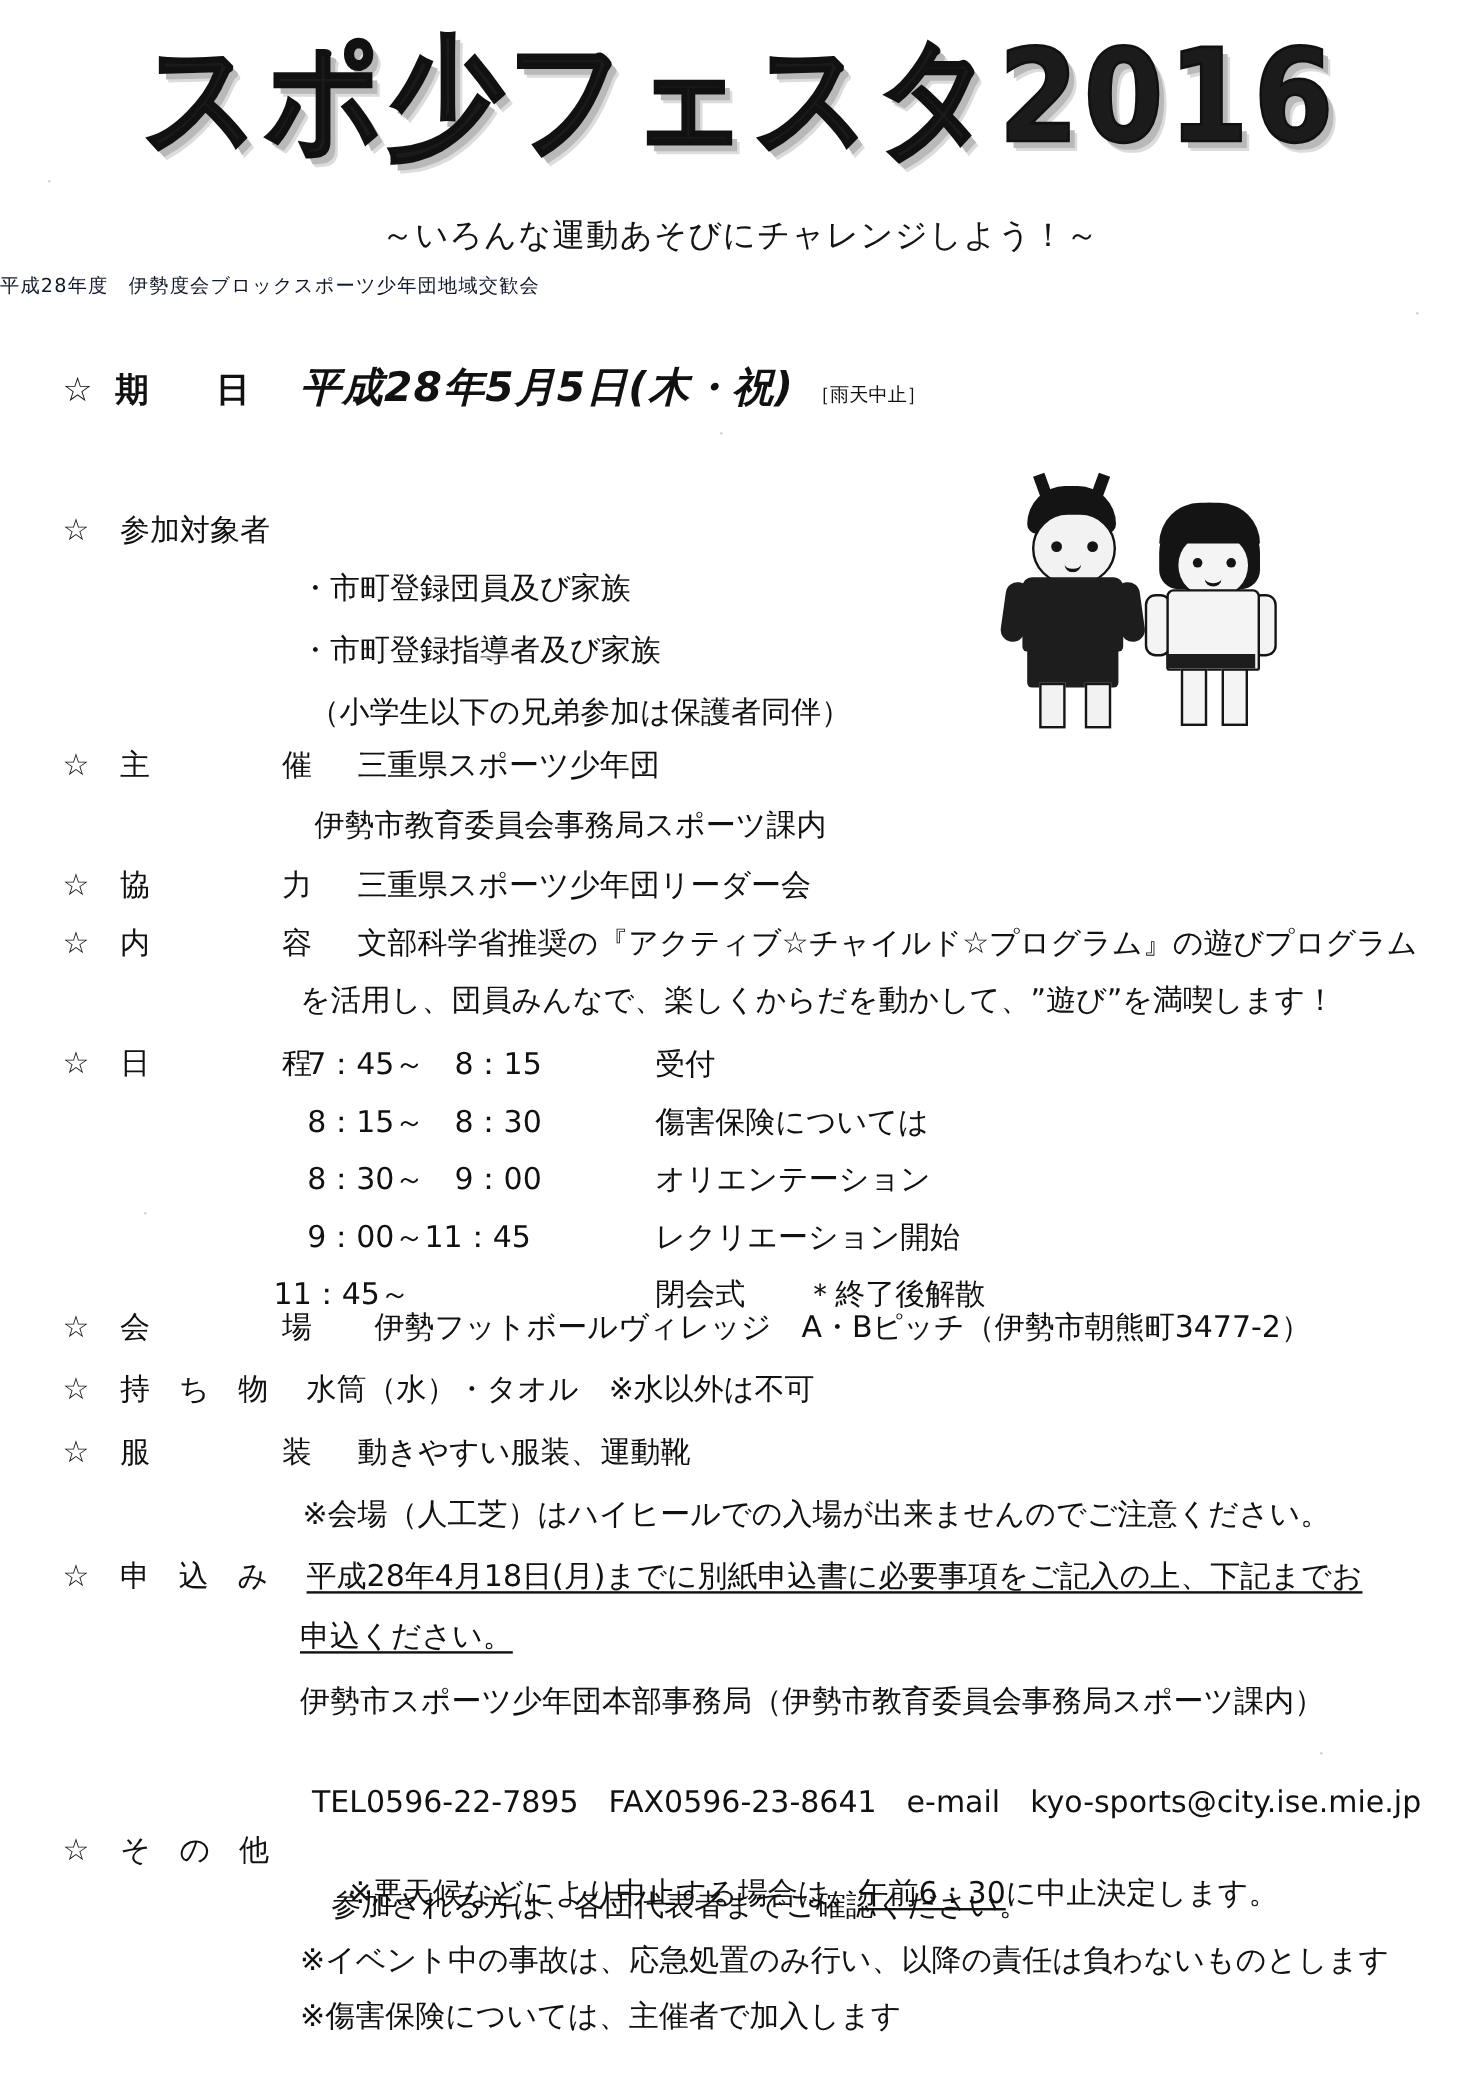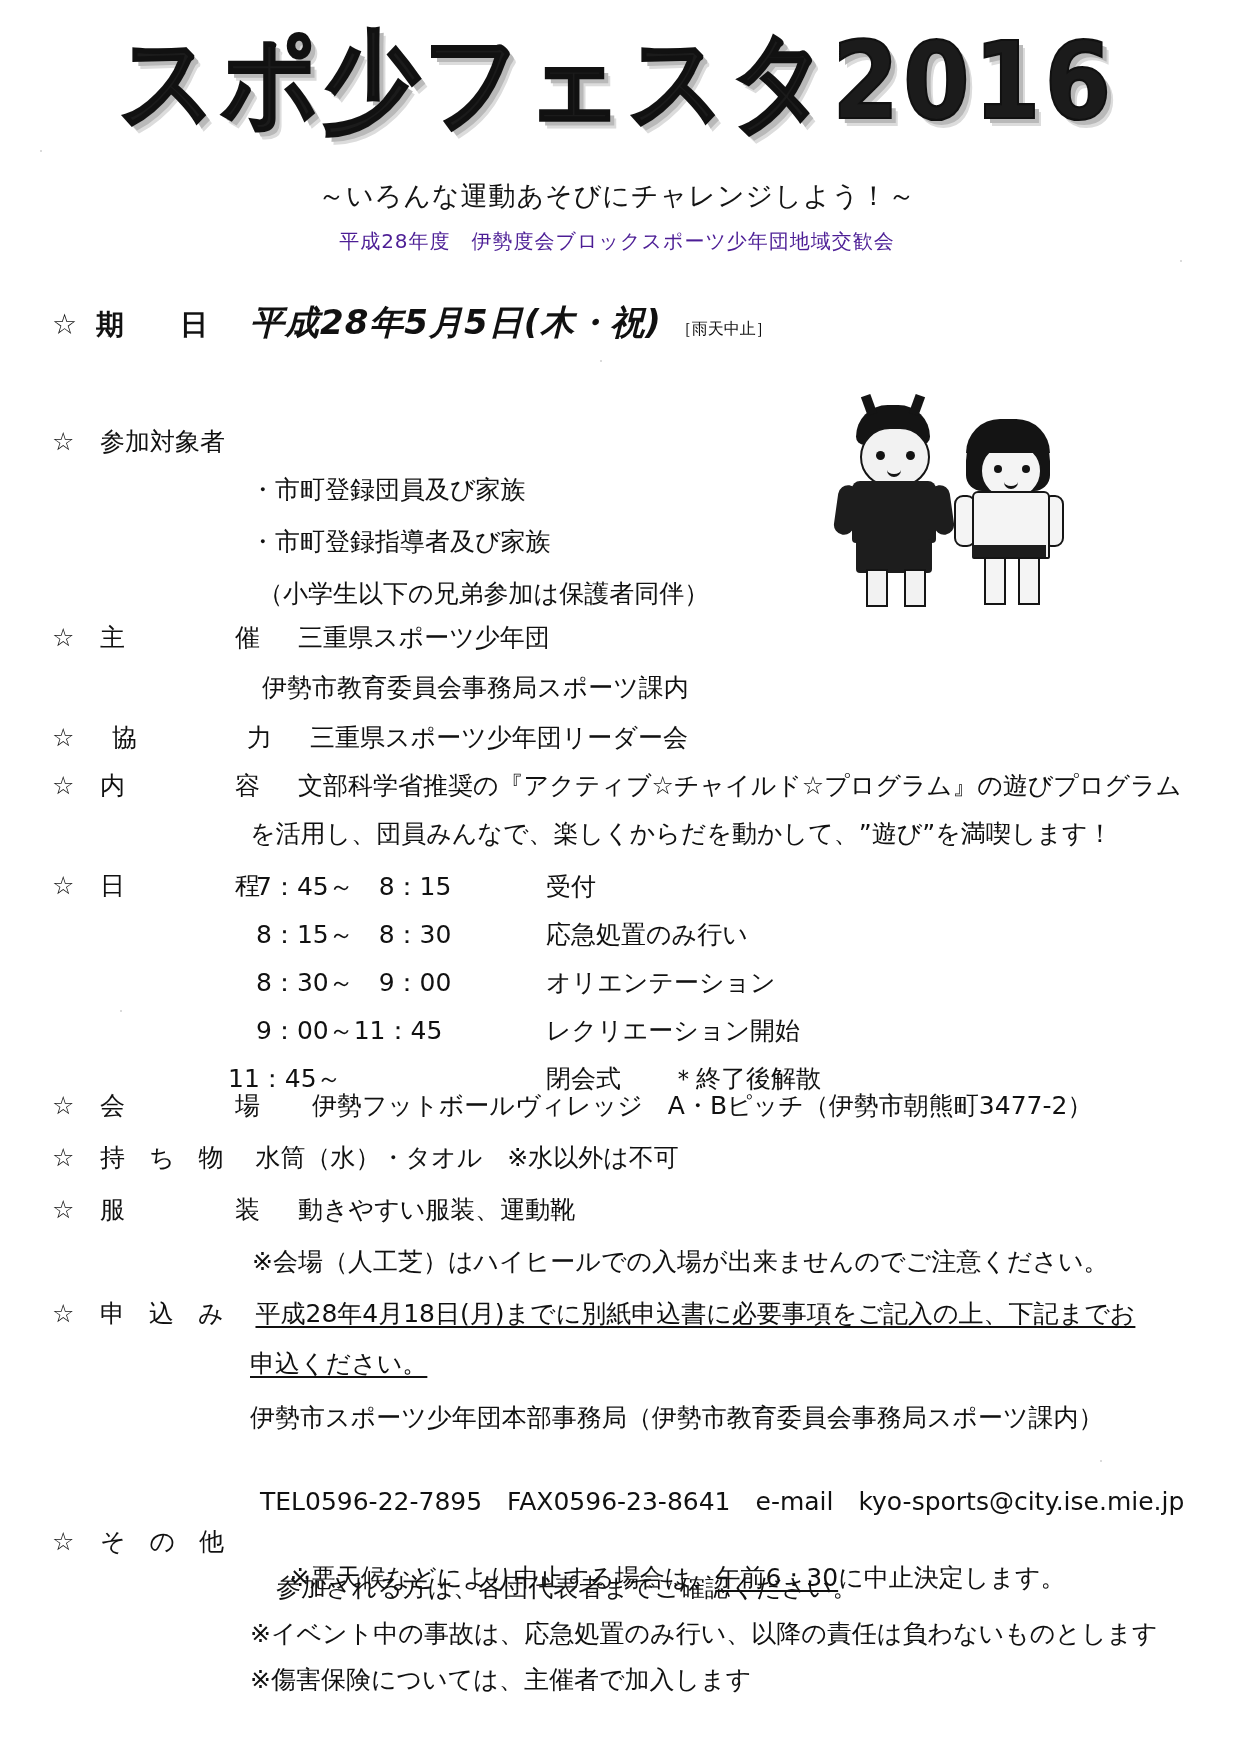--- a/index.html
+++ b/index.html
@@ -50,24 +50,24 @@
     width: 1234px;
     text-align: center;
     font-size: 27px;
     letter-spacing: 1px;
     color: #141414;
   }
   .subtitle2 {
     position: absolute;
     top: 228px;
     width: 1234px;
-    text-align: center;
-    font-size: 20px;
+    text-align: left;
+    font-size: 16px;
     letter-spacing: 1px;
-    color: #4c1d95;
+    color: #0f172a;
   }
 
   
   .dateline {
     position: absolute;
     top: 300px;
     left: 52px;
     display: flex;
     align-items: baseline;
     gap: 0;
@@ -287,21 +287,21 @@
 
   <div class="row" style="left:52px; top:620px;">
     <span class="star">☆</span>
     <span class="lbl" style="margin-left:22px; letter-spacing:20px;">主　　催</span>
     <span class="body-txt" style="margin-left:18px;">三重県スポーツ少年団</span>
   </div>
   <div class="indent-line" style="left:262px; top:670px;">伊勢市教育委員会事務局スポーツ課内</div>
 
   <div class="row" style="left:52px; top:720px;">
     <span class="star">☆</span>
-    <span class="lbl" style="margin-left:34px; letter-spacing:20px;">協　　力</span>
+    <span class="lbl" style="margin-left:22px; letter-spacing:20px;">協　　力</span>
     <span class="body-txt" style="margin-left:18px;">三重県スポーツ少年団リーダー会</span>
   </div>
 
   <div class="row" style="left:52px; top:768px;">
     <span class="star">☆</span>
     <span class="lbl" style="margin-left:22px; letter-spacing:20px;">内　　容</span>
     <span class="body-txt" style="margin-left:18px;">文部科学省推奨の『アクティブ☆チャイルド☆プログラム』の遊びプログラム</span>
   </div>
   <div class="indent-line" style="left:250px; top:816px;">を活用し、団員みんなで、楽しくからだを動かして、”遊び”を満喫します！</div>
 
@@ -310,21 +310,21 @@
     <span class="lbl" style="margin-left:22px; letter-spacing:20px;">日　　程</span>
   </div>
 
   <div class="sched" style="left:256px; top:862px;">
     <div class="srow">
       <span class="time">7：45～　8：15</span>
       <span class="desc">受付</span>
     </div>
     <div class="srow">
       <span class="time">8：15～　8：30</span>
-      <span class="desc">応急処置のみ行い</span>
+      <span class="desc">傷害保険については</span>
     </div>
     <div class="srow">
       <span class="time">8：30～　9：00</span>
       <span class="desc">オリエンテーション</span>
     </div>
     <div class="srow">
       <span class="time">9：00～11：45</span>
       <span class="desc">レクリエーション開始</span>
     </div>
     <div class="srow" style="margin-left:-28px;">

